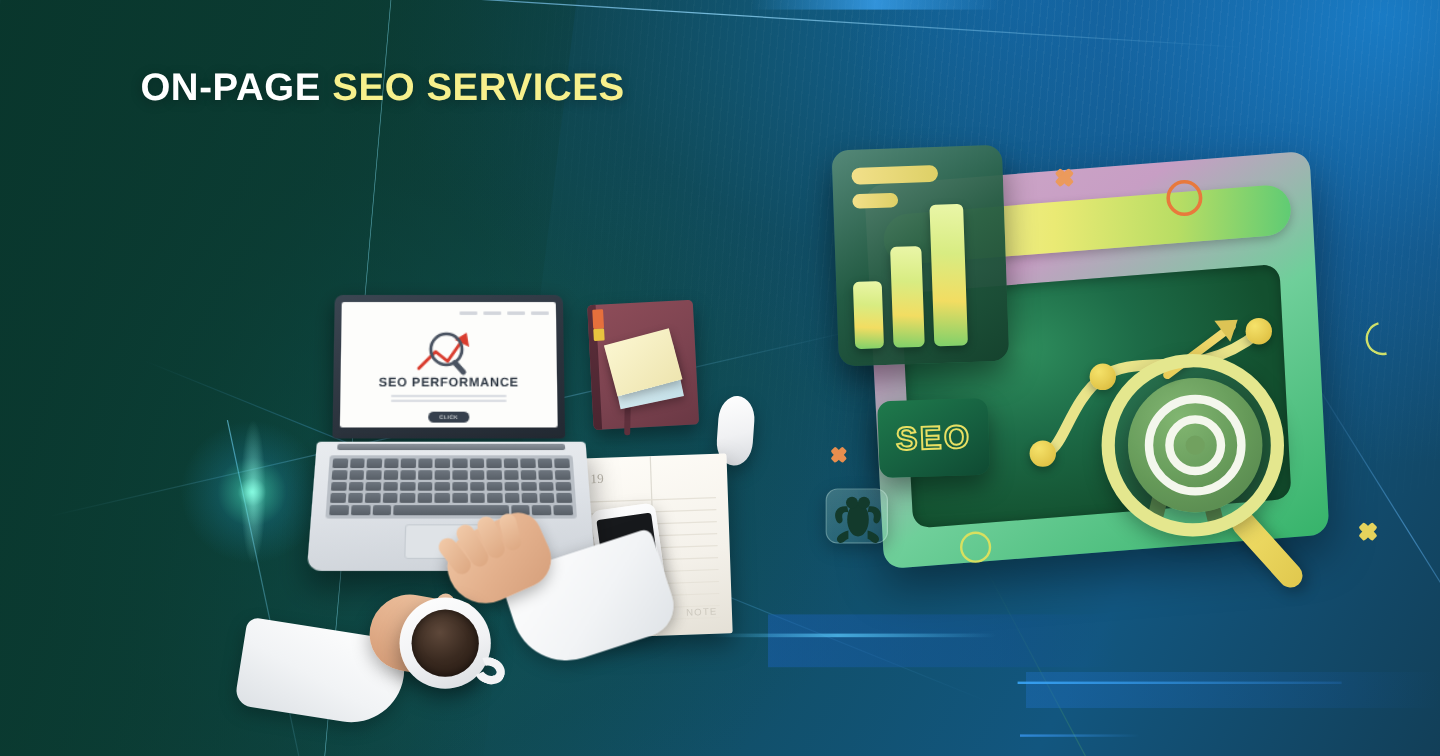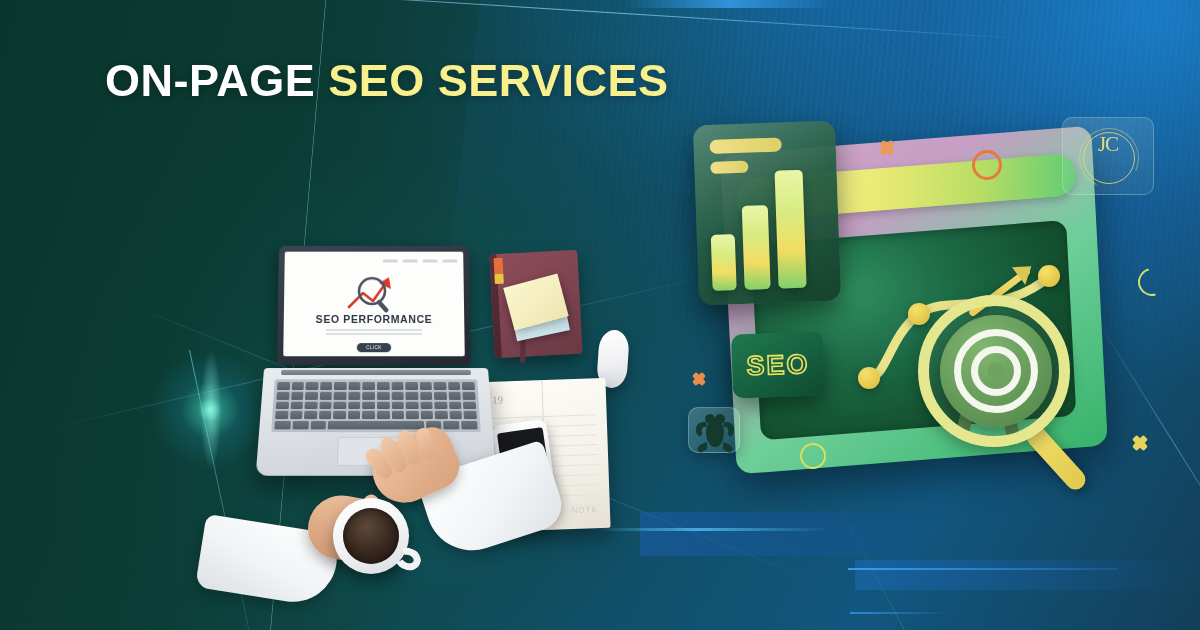--- a/index.html
+++ b/index.html
@@ -57,22 +57,22 @@
   .band { position:absolute; pointer-events:none; }
   .b1 { left:640px; top:512px; width:290px; height:44px; background:linear-gradient(90deg, rgba(25,95,175,0.55) 0%, rgba(22,85,160,0.30) 70%, rgba(20,75,140,0) 100%); }
   .b2 { left:855px; top:560px; width:345px; height:30px; background:linear-gradient(90deg, rgba(30,110,190,0.45) 0%, rgba(25,90,165,0.18) 75%, rgba(20,75,140,0) 100%); }
   .b3 { left:848px; top:568px; width:270px; height:2px; background:linear-gradient(90deg, rgba(60,170,255,0.85) 0%, rgba(40,120,210,0.25) 100%); }
   .b4 { left:850px; top:612px; width:100px; height:2px; background:linear-gradient(90deg, rgba(55,150,240,0.8) 0%, rgba(40,120,210,0) 100%); }
   .b5 { left:590px; top:528px; width:240px; height:3px; background:linear-gradient(90deg, rgba(70,185,255,0) 0%, rgba(90,205,255,0.7) 45%, rgba(70,185,255,0) 100%); }
   .b6 { left:625px; top:0px; width:210px; height:8px; background:linear-gradient(90deg, rgba(35,130,215,0.0) 0%, rgba(60,165,245,0.75) 50%, rgba(35,130,215,0) 100%); }
 
   
   .headline {
-    position:absolute; left:105px; top:52px; width:700px;
-    font-size:45px; font-weight:bold; line-height:1.28;
+    position:absolute; left:117px; top:52px; width:700px;
+    font-size:32px; font-weight:bold; line-height:1.28;
     letter-spacing:0.5px; text-transform:uppercase;
   }
   .hl-line { display:block; white-space:nowrap; }
   .hl-white { color:#ffffff; text-shadow:0 2px 10px rgba(0,0,0,0.30); }
   .hl-yellow { color:#f7f08c; text-shadow:0 2px 10px rgba(0,0,0,0.30); }
 
   
   #desk { position:absolute; left:190px; top:240px; width:470px; height:400px; }
 
   .lid {
@@ -556,25 +556,20 @@
         <div class="ring r1"></div>
         <div class="ring r2"></div>
         <div class="bulls"></div>
       </div>
       <div class="arrow">
         <div class="fletch"></div>
       </div>
       <div class="mag-circle"></div>
     </div>
 
-    <div class="logo-chip">
-      <div class="logo-ring"></div>
-      <div class="logo-arc"></div>
-      <div class="logo-mono">JC</div>
-    </div>
 
   </div>
 
   <div class="deco circ-o" style="left:972px; top:150px; width:30px; height:30px;"></div>
   <div class="deco circ-y" style="left:800px; top:443px; width:26px; height:26px;"></div>
   <div class="deco arc-y" style="left:1138px; top:268px; width:28px; height:28px; transform:rotate(30deg);"></div>
   <div class="deco star4" style="left:879px; top:140px; width:16px; height:16px; color:#eb9a5c;"></div>
   <div class="deco star4" style="left:692px; top:356px; width:14px; height:14px; color:#e88e4e;"></div>
   <div class="deco star4" style="left:1132px; top:405px; width:16px; height:16px; color:#e5d35c;"></div>
 

